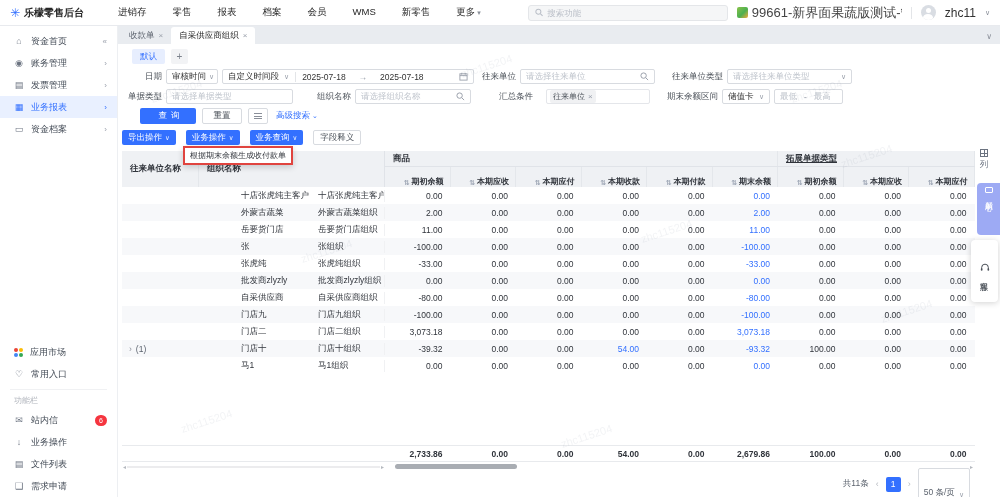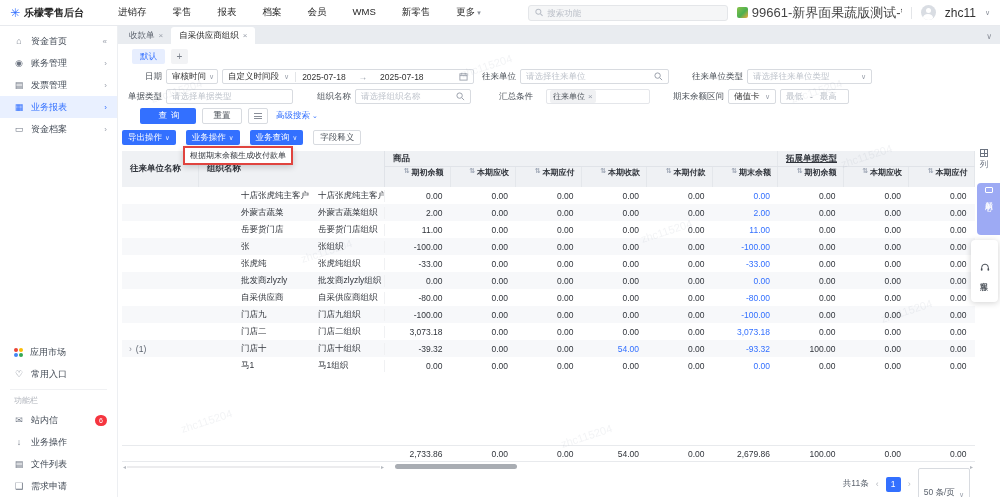--- a/index.html
+++ b/index.html
@@ -56,21 +56,21 @@
   .panel{flex:1;background:#fff;display:flex;flex-direction:column;min-height:0;position:relative}
 
   
   .views-row{display:flex;align-items:center;gap:6px;margin:5px 0 0 14px;height:15px}
   .chip{background:#e7eefe;color:#3370ff;font-size:8.5px;padding:0 8px;height:15px;display:flex;align-items:center;border-radius:2px;cursor:pointer}
   .chip-add{background:#f2f3f5;color:#7d838d;width:17px;height:15px;display:flex;align-items:center;justify-content:center;border-radius:2px;font-size:10px;cursor:pointer}
 
   
   .f-row{display:flex;align-items:center;margin-top:5px;margin-left:4px;height:15px}
   .f-label{width:40px;text-align:right;color:#4a5058;font-size:8.5px;flex:none;white-space:nowrap}
-  .f-label.w36{width:36px}.f-label.w55{width:55px;margin-left:19px}.f-label.w52{width:52px}.f-label.w40g{width:40px;margin-left:22px}
+  .f-label.w36{width:36px}.f-label.w55{width:55px;margin-left:13px}.f-label.w52{width:52px}.f-label.w40g{width:40px;margin-left:22px}
   .fbox{height:15px;border:1px solid #d8dbe0;border-radius:2px;display:flex;align-items:center;padding:0 5px;gap:3px;background:#fff;margin-left:4px;font-size:8.5px;color:#333;white-space:nowrap;overflow:hidden}
   .fbox .ph{color:#bfc4cc}
   .fbox .sel-caret{margin-left:auto;color:#9aa0ab;font-size:7px}
   .dd-divider{width:1px;height:10px;background:#e3e5e8;margin:0 3px}
   .arrow-gray{color:#9aa0ab}
   .tagbox{height:15px;border:1px solid #e4e6ea;border-radius:2px;display:flex;align-items:center;padding:0 3px;margin-left:13px;background:#fff}
   .tag{background:#f0f1f3;border-radius:2px;font-size:8px;color:#4a5058;padding:1px 3px;display:flex;gap:3px;align-items:center}
   .tag .x{color:#9aa0ab}
   .btn-query{margin-left:18px;width:56px;height:16px;background:#3370ff;color:#fff;border:none;border-radius:2px;font-size:8.5px;letter-spacing:4px;padding-left:6px;cursor:pointer;font-family:inherit}
   .btn-reset{margin-left:6px;width:40px;height:16px;background:#fff;color:#4a5058;border:1px solid #d8dbe0;border-radius:2px;font-size:8.5px;cursor:pointer;font-family:inherit}
@@ -89,35 +89,35 @@
   
   .table{margin:6px 0 0 4px;width:853px;display:flex;flex-direction:column;flex:1;min-height:0}
   .thead{display:flex;background:#eff1f4}
   .hdr-left{display:flex;width:263px;flex:none;border-right:1px solid #e0e3e8}
   .hl-cell{height:36px;display:flex;align-items:center;padding-left:8px;font-weight:bold;color:#30343b;font-size:8.5px;border-right:1px solid #e4e7eb;white-space:nowrap;overflow:hidden}
   .hl-cell:last-child{border-right:none}
   .hdr-right{display:flex;flex-direction:column;flex:1}
   .hgroup{display:flex;height:16px;border-bottom:1px solid #e0e3e8}
   .hgroup-cell{display:flex;align-items:center;padding-left:8px;font-weight:bold;color:#30343b;font-size:8.5px;border-right:1px solid #e4e7eb}
   .hsub{display:flex;height:20px}
-  .hsub-cell{width:65.5px;flex:none;display:flex;align-items:flex-start;justify-content:flex-end;padding-right:6px;gap:2px;font-weight:bold;color:#30343b;font-size:8px;border-right:1px solid #e4e7eb;cursor:pointer;white-space:nowrap}
+  .hsub-cell{width:65.5px;flex:none;display:flex;align-items:flex-end;justify-content:flex-end;padding-right:6px;gap:2px;font-weight:bold;color:#30343b;font-size:8px;border-right:1px solid #e4e7eb;cursor:pointer;white-space:nowrap}
   .sort{color:#9aa3b2;font-size:7px}
   .tbody{display:flex;flex-direction:column}
   .trow{display:flex;height:17px;align-items:center}
   .trow.alt{background:#f7f8fa}
   .td{flex:none;font-size:8.5px;color:#30343b;white-space:nowrap;overflow:hidden}
   .td.c0{width:111px;padding-left:7px;color:#5c636e}
   .td.c0 .exp{color:#8a8f99;margin-right:4px;cursor:pointer}
   .td.c1{width:77px;padding-left:8px}
   .td.c2{width:75px;padding-left:8px;border-right:1px solid #f0f1f3}
   .td.num{width:65.5px;text-align:right;padding-right:8px}
   .td.blue{color:#3370ff;cursor:pointer}
   .t-spacer{flex:1}
   .tsum{display:flex;height:17px;align-items:center;border-top:1px solid #e8eaed;border-bottom:1px solid #e8eaed;font-weight:bold}
-  .tsum .td{font-weight:normal}
+  .tsum .td{font-weight:bold}
   .scrollrow{height:9px;display:flex;align-items:center;position:relative}
   .sc-left{width:263px;flex:none;display:flex;align-items:center;padding:0 1px;gap:1px}
   .sc-left .tri{font-size:6px;color:#b6bac0;line-height:1}
   .sc-left .track{flex:1;height:2px;background:#ececee}
   .sc-right{flex:1;position:relative;height:9px}
   .sc-thumb{position:absolute;left:10px;top:2px;width:122px;height:5px;border-radius:3px;background:#a9adb3}
   .sc-endarrow{position:absolute;right:2px;top:1px;font-size:6px;color:#b6bac0}
 
   
   .pager{height:26px;display:flex;align-items:center;justify-content:flex-end;gap:7px;padding-right:30px;color:#5c636e;font-size:8.5px}
@@ -279,21 +279,21 @@
           <span class="arrow-gray" style="margin:0 10px">→</span>
           <span>2025-07-18</span>
           <svg style="margin-left:auto" width="9" height="9" viewBox="0 0 10 10">
               <rect x="1" y="2" width="8" height="7" fill="none" stroke="#9aa0ab"></rect>
               <line x1="1" y1="4" x2="9" y2="4" stroke="#9aa0ab"></line>
               <line x1="3" y1="1" x2="3" y2="3" stroke="#9aa0ab"></line>
               <line x1="7" y1="1" x2="7" y2="3" stroke="#9aa0ab"></line>
             </svg>
         </div>
         <span class="f-label w36" style="margin-left:6px">往来单位</span>
-        <div class="fbox" style="width:149px">
+        <div class="fbox" style="width:135px">
           <span class="ph">请选择往来单位</span>
           <svg style="margin-left:auto" width="9" height="9" viewBox="0 0 10 10">
               <circle cx="4" cy="4" r="3" fill="none" stroke="#9aa0ab" stroke-width="1.1"></circle>
               <line x1="6.3" y1="6.3" x2="9" y2="9" stroke="#9aa0ab" stroke-width="1.1"></line>
             </svg>
         </div>
         <span class="f-label w55">往来单位类型</span>
         <div class="fbox" style="width:125px">
           <span class="ph">请选择往来单位类型</span>
             <span class="sel-caret">∨</span>

